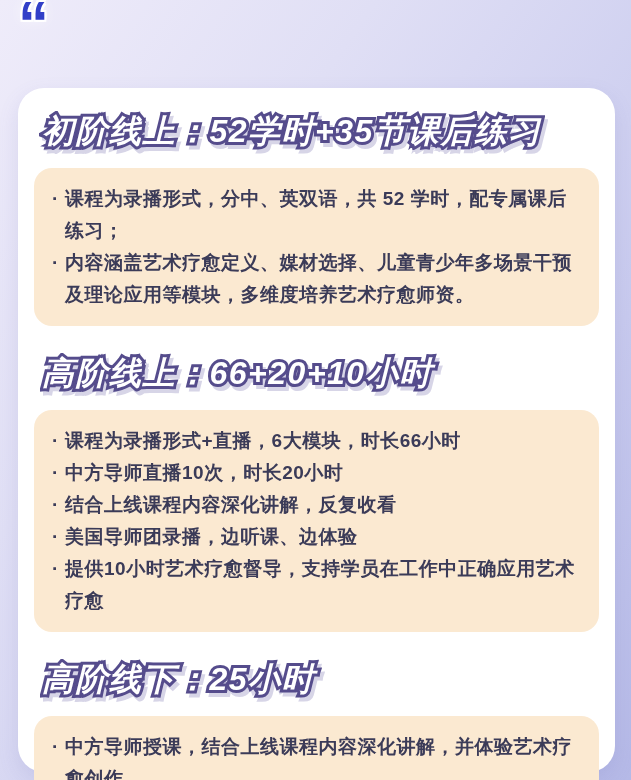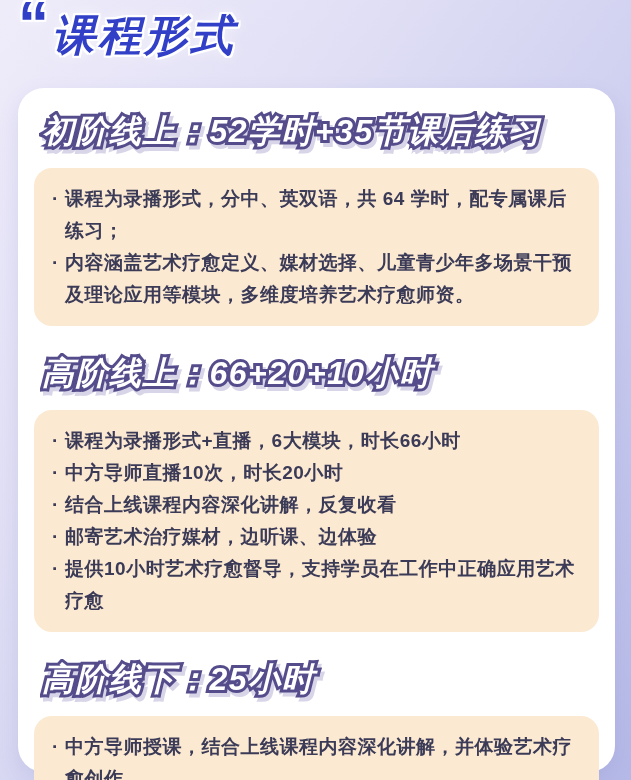--- a/index.html
+++ b/index.html
@@ -105,34 +105,33 @@
   }
   .bullet-text { flex: 1; }
 </style>
 </head>
 <body>
 
 <div class="page">
 
   <header class="header">
     <span class="quote">“</span>
-    <h1 class="title">课程形式</h1>
   </header>
 
   <main class="card">
 
     <section class="section">
       <div class="heading">
         <span class="heading-stroke" aria-hidden="true">初阶线上：52学时+35节课后练习</span>
         <span class="heading-fill">初阶线上：52学时+35节课后练习</span>
       </div>
       <div class="box">
         <div class="bullet">
           <span class="dot">·</span>
-          <span class="bullet-text">课程为录播形式，分中、英双语，共 64 学时，配专属课后练习；</span>
+          <span class="bullet-text">课程为录播形式，分中、英双语，共 52 学时，配专属课后练习；</span>
         </div>
         <div class="bullet">
           <span class="dot">·</span>
           <span class="bullet-text">内容涵盖艺术疗愈定义、媒材选择、儿童青少年多场景干预及理论应用等模块，多维度培养艺术疗愈师资。</span>
         </div>
       </div>
     </section>
 
     <section class="section">
       <div class="heading">
@@ -147,21 +146,21 @@
         <div class="bullet">
           <span class="dot">·</span>
           <span class="bullet-text">中方导师直播10次，时长20小时</span>
         </div>
         <div class="bullet">
           <span class="dot">·</span>
           <span class="bullet-text">结合上线课程内容深化讲解，反复收看</span>
         </div>
         <div class="bullet">
           <span class="dot">·</span>
-          <span class="bullet-text">邮寄艺术治疗媒材，边听课、边体验</span>
+          <span class="bullet-text">美国导师团录播，边听课、边体验</span>
         </div>
         <div class="bullet">
           <span class="dot">·</span>
           <span class="bullet-text">提供10小时艺术疗愈督导，支持学员在工作中正确应用艺术疗愈</span>
         </div>
       </div>
     </section>
 
     <section class="section">
       <div class="heading">

